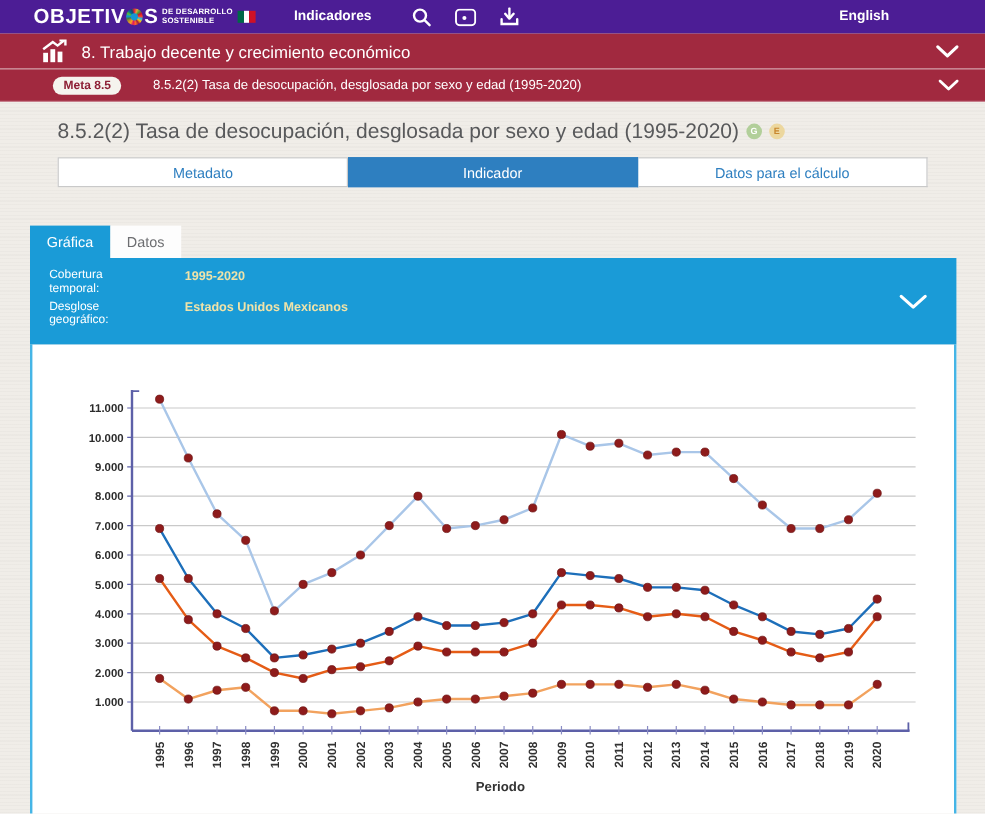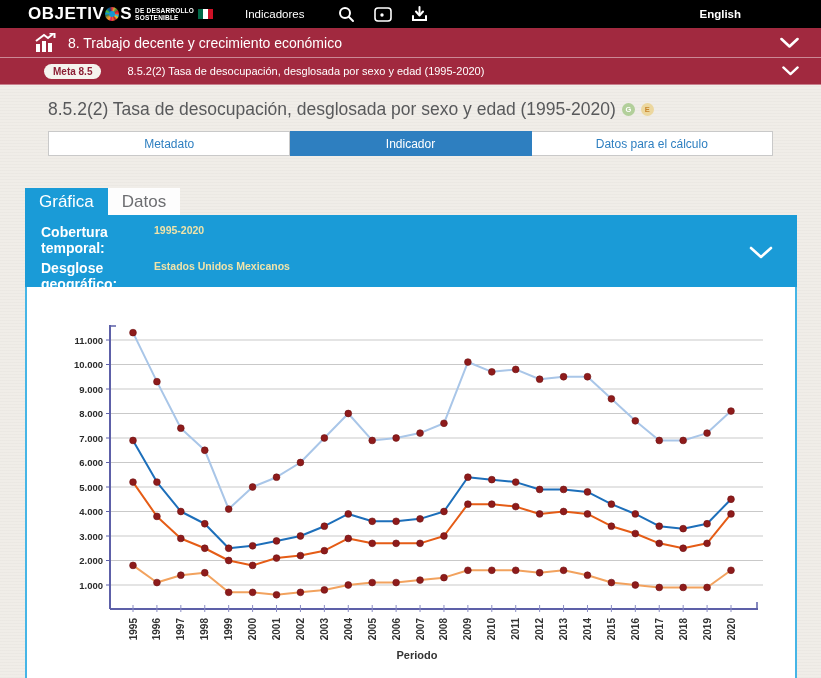--- a/index.html
+++ b/index.html
@@ -5,34 +5,34 @@
   * { box-sizing: border-box; margin: 0; padding: 0; }
   html,body { width: 821px; height: 678px; overflow: hidden; }
   body {
     font-family: "Liberation Sans", sans-serif;
     background: #f0ede8;
     background-image: repeating-linear-gradient(0deg, rgba(0,0,0,0.02) 0 1px, transparent 1px 3px);
     position: relative;
   }
   
   .topbar {
-    height: 28px; background: #000000; display: flex; align-items: center;
+    height: 28px; background: #4c1d95; display: flex; align-items: center;
     padding: 0 0 0 28px; position: relative;
   }
   .logo { display: flex; align-items: center; cursor: pointer; }
   .logo-main { color: #fff; font-weight: bold; font-size: 17px; letter-spacing: 0.5px; display: flex; align-items: center; }
   .sdg-wheel {
     width: 14px; height: 14px; border-radius: 50%; margin: 0 1px; position: relative; display: inline-block;
     background: conic-gradient(#e5243b,#dda63a,#4c9f38,#c5192d,#ff3a21,#26bde2,#fcc30b,#a21942,#fd6925,#dd1367,#fd9d24,#bf8b2e,#3f7e44,#0a97d9,#56c02b,#00689d,#19486a,#e5243b);
   }
   .sdg-wheel::after { content:""; position:absolute; left:4px; top:4px; width:6px; height:6px; border-radius:50%; background:#1596d2; }
   .logo-sub { color:#fff; font-size:6.5px; line-height:7px; font-weight:bold; margin-left:3px; letter-spacing:0.2px; }
   .flag { width:15px; height:10px; margin-left:4px; display:inline-block;
     background: linear-gradient(90deg,#006847 0 33%,#ffffff 33% 66%,#ce1126 66% 100%); }
-  .nav-item { color:#fff; font-size:11.5px; font-weight:normal; margin-left:32px; cursor:pointer; }
+  .nav-item { color:#fff; font-size:11.5px; font-weight:bold; margin-left:32px; cursor:pointer; }
   .top-icons { display:flex; align-items:center; margin-left:14px; }
   .icon-btn { margin-left:19px; cursor:pointer; display:flex; align-items:center; }
   .english { position:absolute; right:80px; color:#fff; font-size:11.5px; font-weight:bold; cursor:pointer; }
   
   .goal-bar {
     height: 29px; background: #a1293f; display:flex; align-items:center;
     padding-left: 34px; position: relative;
   }
   .goal-title { color:#fff; font-size:14px; margin-left:12px; }
   .target-bar {
@@ -56,26 +56,26 @@
   .main-tabs { display:flex; margin:11px 48px 0 48px; }
   .main-tab {
     flex:1; height:25px; background:#fff; border:1px solid #c9c9c9; border-left-width:0;
     color:#2e7fc0; font-size:12px; display:flex; align-items:center; justify-content:center; cursor:pointer;
   }
   .main-tab:first-child { border-left-width:1px; }
   .main-tab.active { background:#2e7fc0; color:#fff; border-color:#2e7fc0; }
   
   .card { margin: 32px 24px 0 25px; width: 772px; }
   .chart-tabs { display:flex; }
-  .chart-tab { height:27px; padding:0 14px; font-size:17px; display:flex; align-items:center; cursor:pointer; }
+  .chart-tab { height:27px; padding:0 14px; font-size:12px; display:flex; align-items:center; cursor:pointer; }
   .chart-tab.active { background:#1a9bd7; color:#fff; }
   .chart-tab.inactive { background:#fdfdfd; color:#6d6e71; }
   .info-panel { background:#1a9bd7; padding: 9px 16px 8px 16px; position:relative; height:72px; }
   .info-row { display:flex; margin-bottom:4px; }
-  .info-label { color:#fff; font-size:14px; font-weight:bold; width:83px; }
+  .info-label { color:#fff; font-size:10px; font-weight:normal; width:83px; }
   .info-value { color:#efe3a9; font-size:10.5px; font-weight:bold; margin-left:30px; }
   .panel-chevron { position:absolute; right:24px; top:30px; cursor:pointer; }
   .chart-area {
     background:#fff; height: 393px;
     border-left:2px solid #45b5e6; border-right:2px solid #45b5e6;
   }
 </style>
 </head>
 <body>
 

